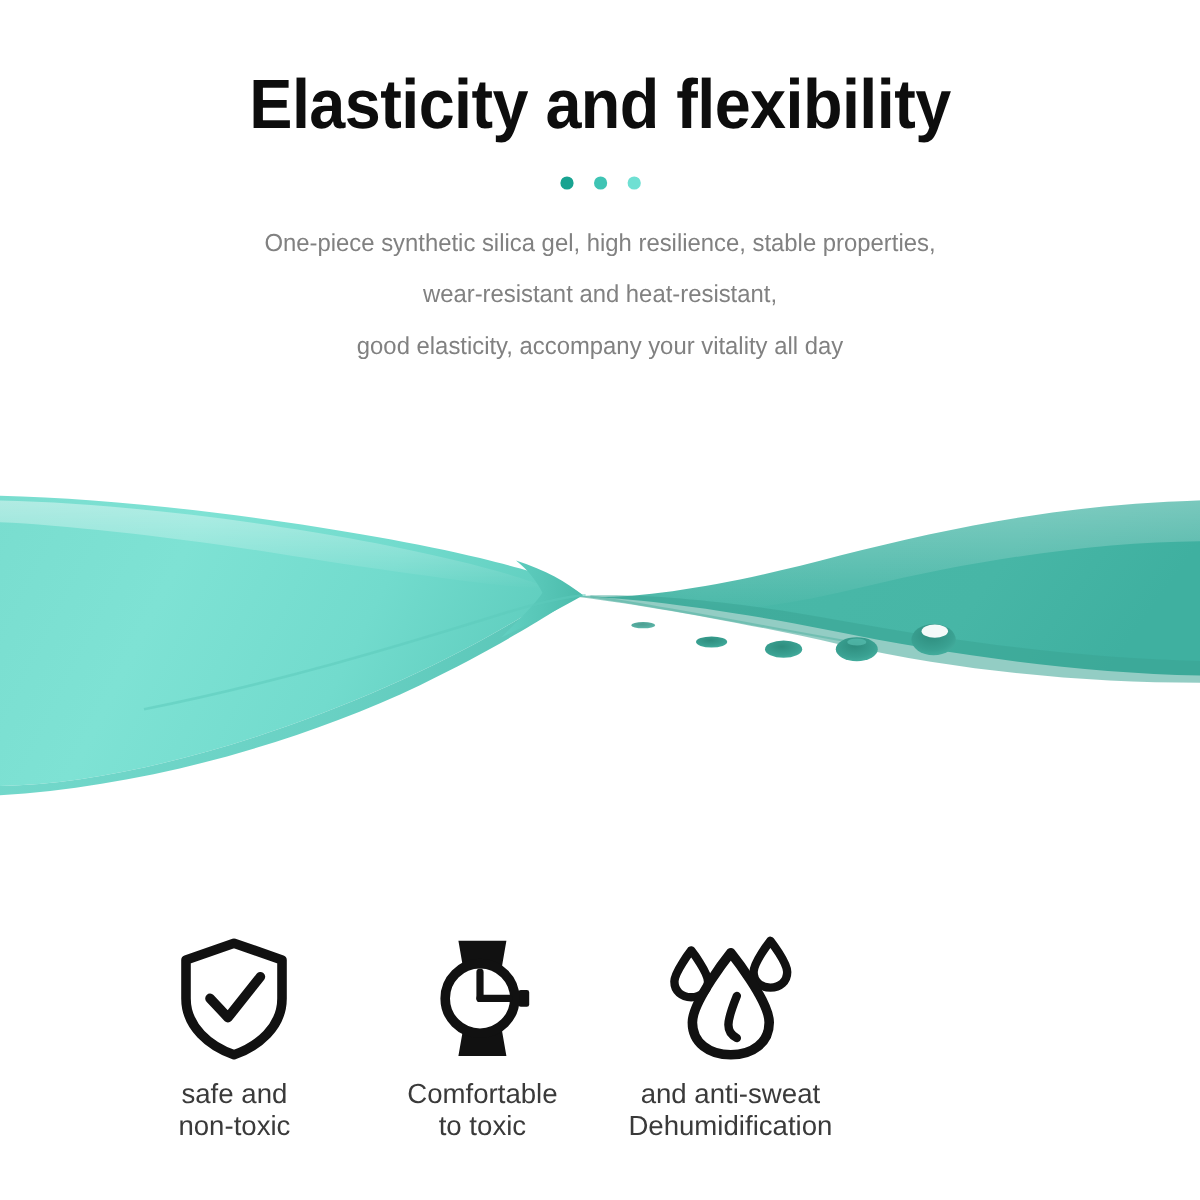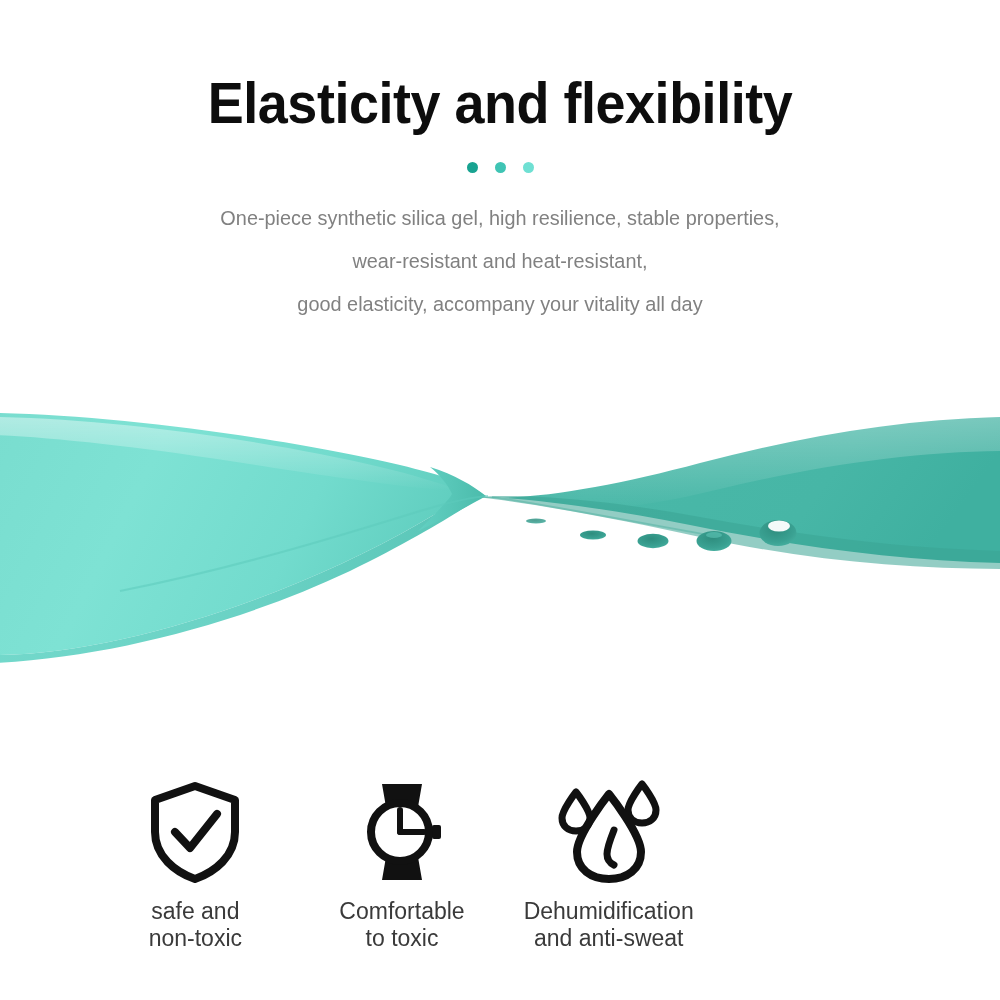--- a/index.html
+++ b/index.html
@@ -12,21 +12,21 @@
   }
   .page {
     position:relative;
     width:1000px; height:1000px;
     background:#ffffff;
   }
 
   
   .header {
     position:absolute;
-    top:15px; left:0; right:0;
+    top:0; left:0; right:0;
     padding-top:58px;
     text-align:center;
   }
   .title {
     font-size:58px;
     font-weight:700;
     color:#0d0d0d;
     letter-spacing:-0.5px;
     line-height:1.05;
     transform:scaleX(0.93);
@@ -271,19 +271,19 @@
           <path d="M21 12 C21 12, 7 30, 7 38 C7 46, 13 51, 21 51 C29 51, 35 46, 35 38 C35 30, 21 12, 21 12 Z" fill="none" stroke="#111111" stroke-width="7" stroke-linejoin="round"></path>
 
           <path d="M87 4 C87 4, 73 22, 73 30 C73 38, 79 43, 87 43 C95 43, 101 38, 101 30 C101 22, 87 4, 87 4 Z" fill="none" stroke="#111111" stroke-width="7" stroke-linejoin="round"></path>
 
           <path d="M54 14 C54 14, 22 54, 22 72 C22 89, 36 99, 54 99 C72 99, 86 89, 86 72 C86 54, 54 14, 54 14 Z" fill="none" stroke="#111111" stroke-width="8" stroke-linejoin="round"></path>
 
           <path d="M59 50 C55 60, 52 68, 52 74 C52 79, 55 83, 59 85" fill="none" stroke="#111111" stroke-width="7" stroke-linecap="round"></path>
         </svg>
       </div>
       <div class="flabel">
+        <span>and anti-sweat</span>
         <span>Dehumidification</span>
-        <span>and anti-sweat</span>
       </div>
     </div>
 
   </div>
 </div>
 
 </body></html>

